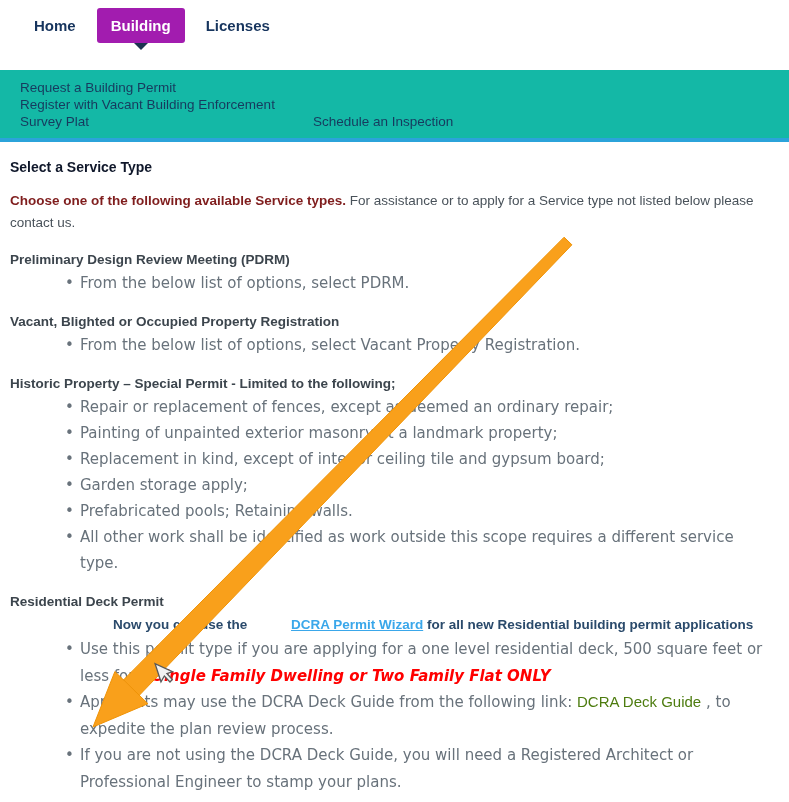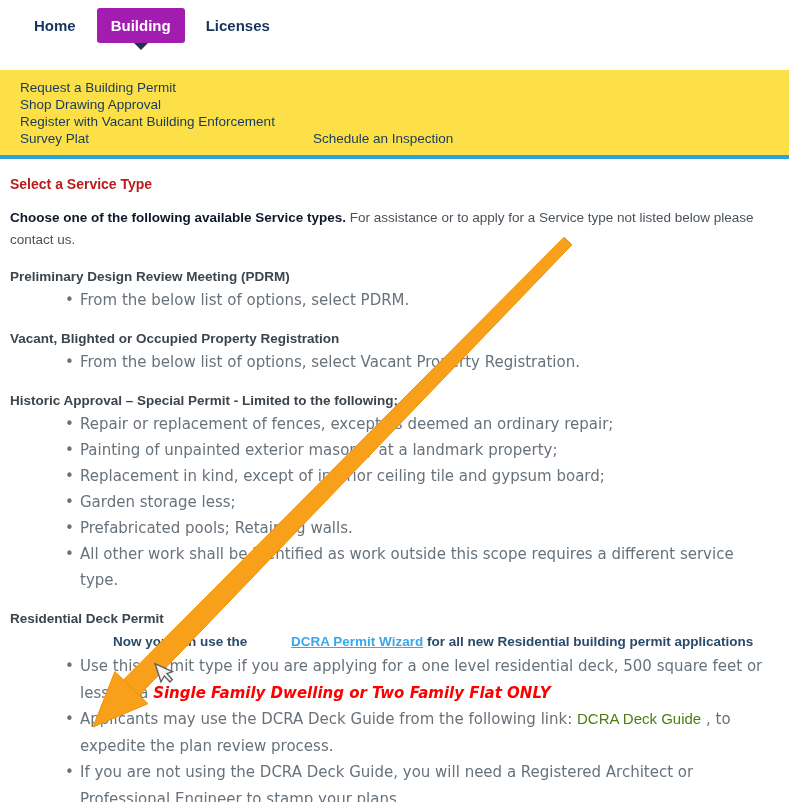--- a/index.html
+++ b/index.html
@@ -7,32 +7,32 @@
   body { height:802px; position:relative; font-family:"Liberation Sans", sans-serif; overflow:hidden; }
 
   
   .tabbar { display:flex; align-items:flex-start; padding:8px 0 0 22px; height:70px; }
   .tab { font-size:15px; font-weight:bold; color:#17355e; padding:9px 12px; cursor:pointer; white-space:nowrap; }
   .tab.active { background:#a21caf; color:#fff; border-radius:3px; position:relative; margin:0 9px; padding:9px 14px; }
   .tab-notch { position:absolute; left:50%; top:100%; margin-left:-7px; width:0; height:0;
                border:7px solid transparent; border-top-color:#1c3450; }
 
   
-  .quicklinks { background:#fde047; border-bottom:4px solid #2ba3da; padding:9px 20px 8px 20px;
+  .quicklinks { background:#14b8a6; border-bottom:4px solid #2ba3da; padding:9px 20px 8px 20px;
                 display:flex; align-items:flex-end; }
   .ql-left { display:flex; flex-direction:column; width:293px; }
   .quicklinks a { font-size:13.5px; color:#173a5e; text-decoration:none; line-height:17px; cursor:pointer; }
   .ql-right { padding-bottom:0px; }
 
   
   .content { padding:0 10px; }
-  .page-title { margin-top:17px; font-size:14px; font-weight:bold; color:#b91c1c; }
+  .page-title { margin-top:17px; font-size:14px; font-weight:bold; color:#0f172a; }
 
   .intro { margin-top:15px; font-size:13.5px; line-height:22px; color:#49525a; max-width:757px; }
-  .intro b { color:#0f172a; }
+  .intro b { color:#7f1d1d; }
 
   .sec-heading { margin-top:16px; font-size:13.5px; font-weight:bold; color:#3c454d; line-height:20px; }
 
   ul.bullets { list-style:none; margin:0; max-width:755px; }
   ul.bullets li { font-family:"DejaVu Sans", sans-serif; font-size:15px; color:#68727b;
                   line-height:26px; padding-left:70px; position:relative; }
   ul.bullets li::before { content:"•"; position:absolute; left:55px; color:#68727b; }
   ul.bullets.deck li { line-height:26.5px; max-width:768px; }
 
   .wizard-line { margin:2px 0 0 103px; font-size:13.5px; font-weight:bold; color:#2a4a6b; line-height:22px; }
@@ -62,21 +62,20 @@
   <div class="tab active">
     <span>Building</span>
     <span class="tab-notch"></span>
   </div>
   <div class="tab">Licenses</div>
 </div>
 
 <div class="quicklinks">
   <div class="ql-left">
     <a>Request a Building Permit</a>
-    <a>Shop Drawing Approval</a>
     <a>Register with Vacant Building Enforcement</a>
     <a>Survey Plat</a>
   </div>
   <div class="ql-right">
     <a>Schedule an Inspection</a>
   </div>
 </div>
 
 <div class="content">
 
@@ -87,26 +86,26 @@
   <div class="sec-heading">Preliminary Design Review Meeting (PDRM)</div>
   <ul class="bullets">
     <li>From the below list of options, select PDRM.</li>
   </ul>
 
   <div class="sec-heading">Vacant, Blighted or Occupied Property Registration</div>
   <ul class="bullets">
     <li>From the below list of options, select Vacant Property Registration.</li>
   </ul>
 
-  <div class="sec-heading">Historic Approval – Special Permit - Limited to the following;</div>
+  <div class="sec-heading">Historic Property – Special Permit - Limited to the following;</div>
   <ul class="bullets">
     <li>Repair or replacement of fences, except as deemed an ordinary repair;</li>
     <li>Painting of unpainted exterior masonry at a landmark property;</li>
     <li>Replacement in kind, except of interior ceiling tile and gypsum board;</li>
-    <li>Garden storage less;</li>
+    <li>Garden storage apply;</li>
     <li>Prefabricated pools; Retaining walls.</li>
     <li>All other work shall be identified as work outside this scope requires a different service type.</li>
   </ul>
 
   <div class="sec-heading">Residential Deck Permit</div>
   <div class="wizard-line"><span>Now you can use the </span><a class="link-underline">DCRA Permit Wizard</a><span> for all </span><b>new</b><span> Residential building permit applications</span></div>
 
   <ul class="bullets deck">
     <li><span>Use this permit type if you are applying for a one level residential deck, 500 square feet or less for a </span><span class="red-em">Single Family Dwelling or Two Family Flat ONLY</span></li>
     <li><span>Applicants may use the DCRA Deck Guide from the following link: </span><a class="link-plain">DCRA Deck Guide</a><span> , to expedite the plan review process.</span></li>

